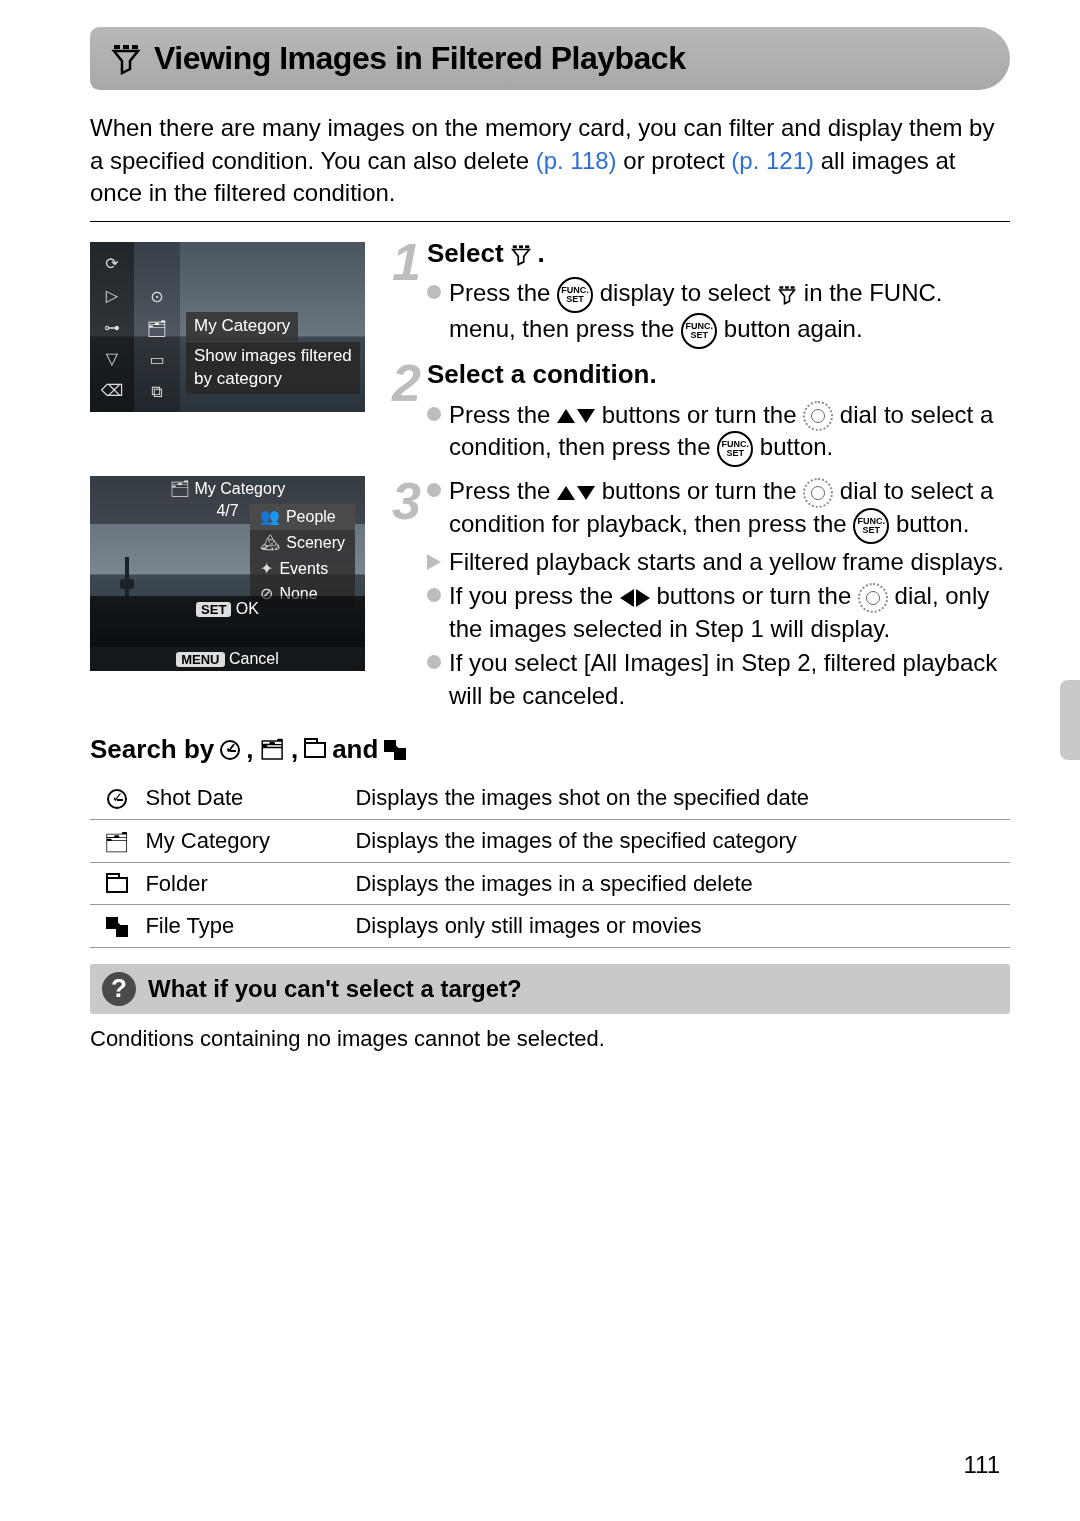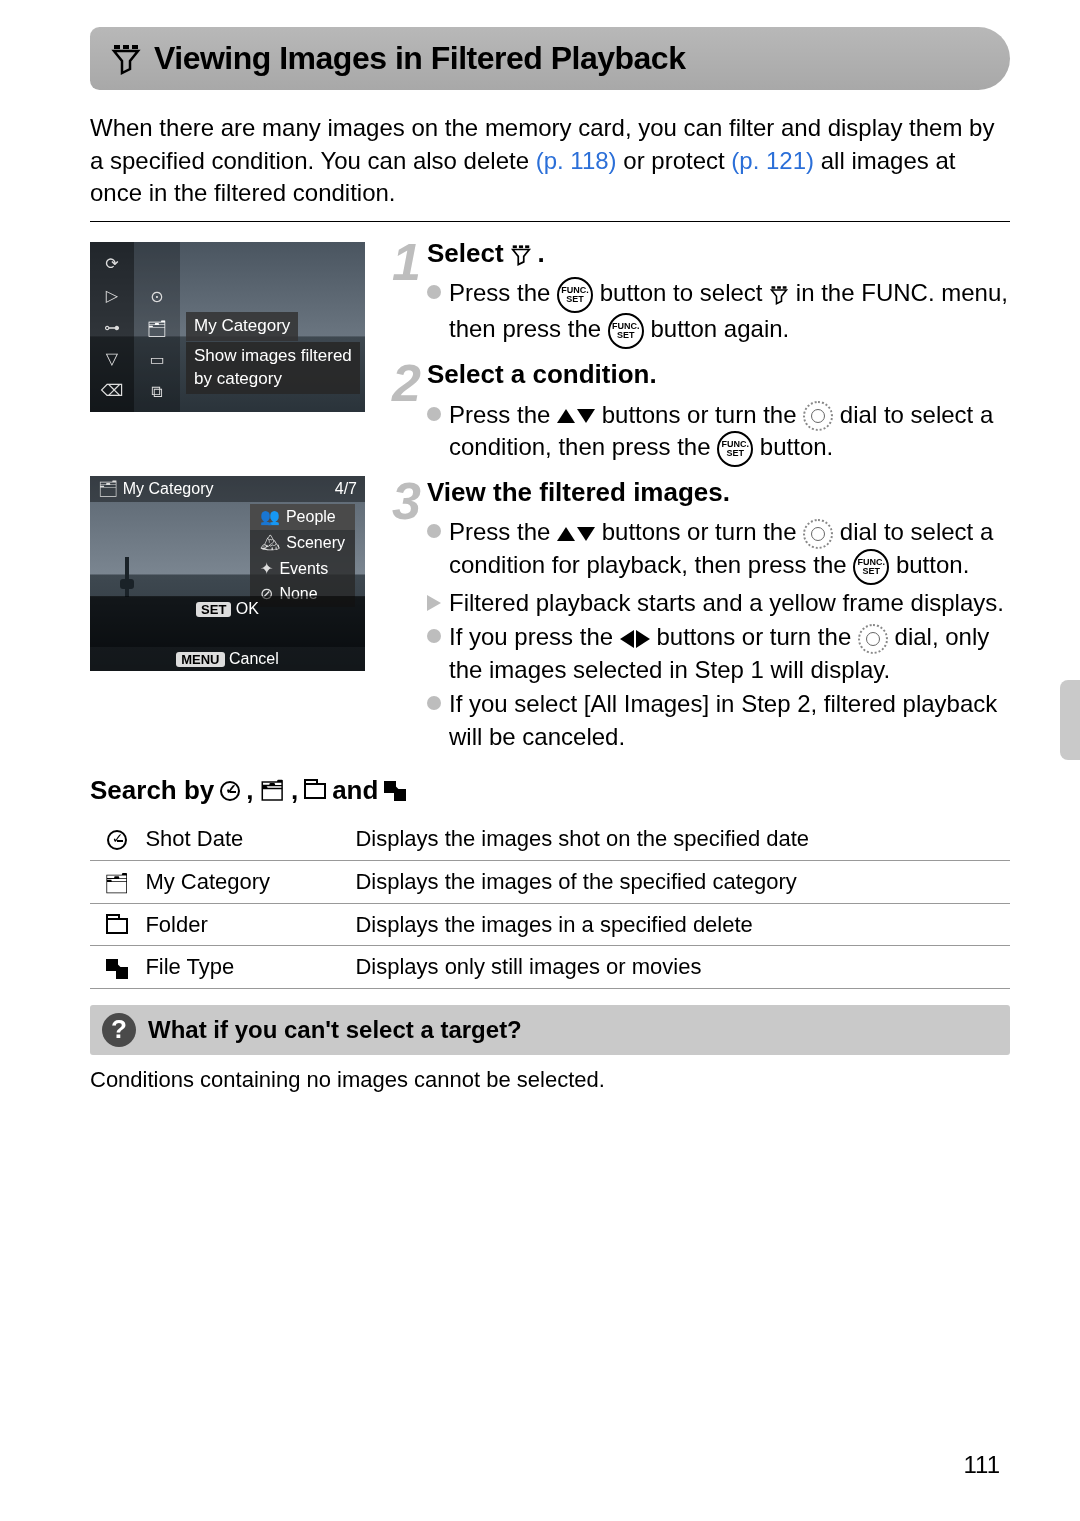--- a/index.html
+++ b/index.html
@@ -148,22 +148,22 @@
   .mini-icon { color:#ddd; font-size:16px; }
 
   .shot2 { height: 195px; margin-top: 64px; }
   .shot2 .sky {
     position:absolute; inset:0;
     background: linear-gradient(to bottom, #5a6570 0%, #7a8590 50%, #3e4850 51%, #2a333a 100%);
   }
   .shot2 .topbar {
     position:absolute; left:0; right:0; top:0;
     background: rgba(0,0,0,0.4);
-    display:flex; justify-content:space-between; 
-    padding:2px 8px; font-size:16px;
+    display:flex; justify-content:space-between; align-items:center;
+    padding:2px 8px; font-size:16px;flex-direction:column;
   }
   .shot2 .options {
     position:absolute; right:10px; top:28px;
     background: rgba(40,40,40,0.8);
     display:flex; flex-direction:column;
     font-size:16px;
   }
   .shot2 .options .opt { padding:2px 10px; display:flex; align-items:center; gap:6px; }
   .shot2 .options .opt.sel { background:#4a4a4a; }
   .shot2 .skyline {
@@ -339,21 +339,21 @@
             <span>.</span>
           </div>
           <div class="step-line">
             <span class="bullet-dot"></span>
             <span class="step-text">
               <span>Press the </span>
               <span class="funcset">
                   <span>FUNC.</span>
                   <span>SET</span>
                 </span>
-              <span> button to select </span>
+              <span> display to select </span>
               <span class="filter-icon"><svg width="20" height="20" viewBox="0 0 32 32">
                     <rect x="4" y="2" width="6" height="4" fill="#000"></rect>
                     <rect x="13" y="2" width="6" height="4" fill="#000"></rect>
                     <rect x="22" y="2" width="6" height="4" fill="#000"></rect>
                     <path d="M4 8 L28 8 L20 18 L20 26 L12 30 L12 18 Z" fill="none" stroke="#000" stroke-width="2.5"></path>
                   </svg></span>
               <span> in the FUNC. menu, then press the </span>
               <span class="funcset">
                   <span>FUNC.</span>
                   <span>SET</span>
@@ -385,21 +385,20 @@
                 </span>
               <span> button.</span>
             </span>
           </div>
         </div>
       </div>
 
       <div class="step">
         <div class="step-num">3</div>
         <div class="step-body">
-          <div class="step-title">View the filtered images.</div>
           <div class="step-line">
             <span class="bullet-dot"></span>
             <span class="step-text">
               <span>Press the </span>
               <span class="updown">
                   <span class="tri-up"></span>
                   <span class="tri-down"></span>
                 </span>
               <span> buttons or turn the </span>
               <span class="dial-icon"></span>

